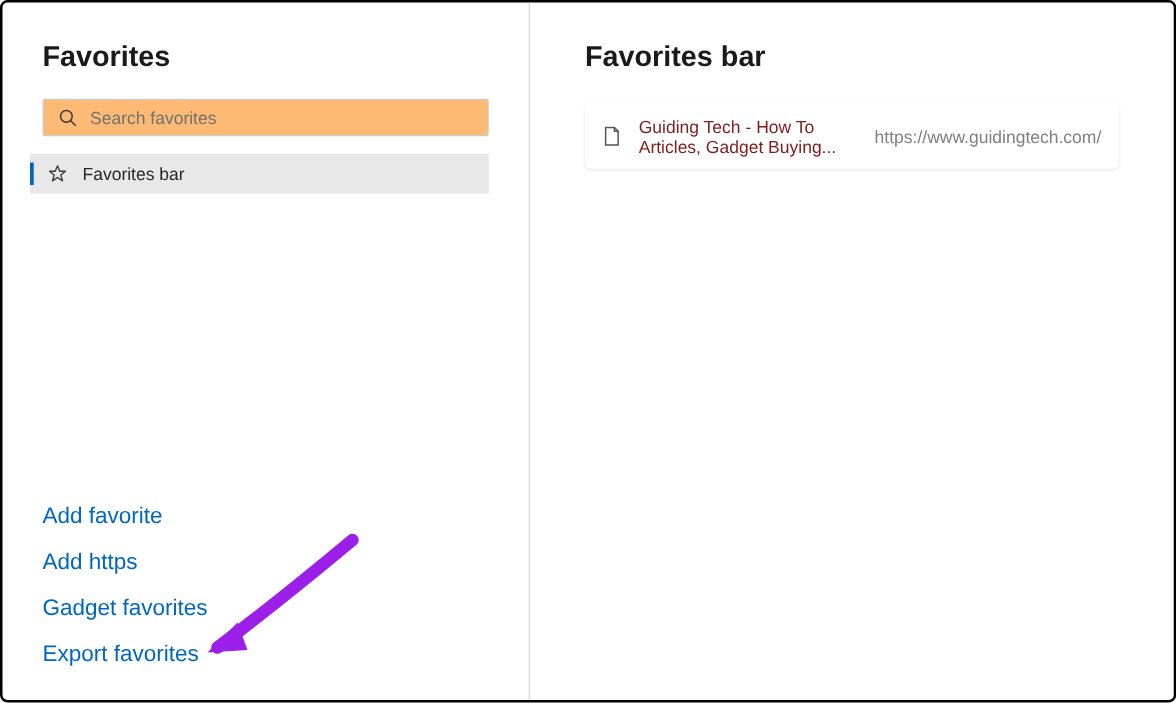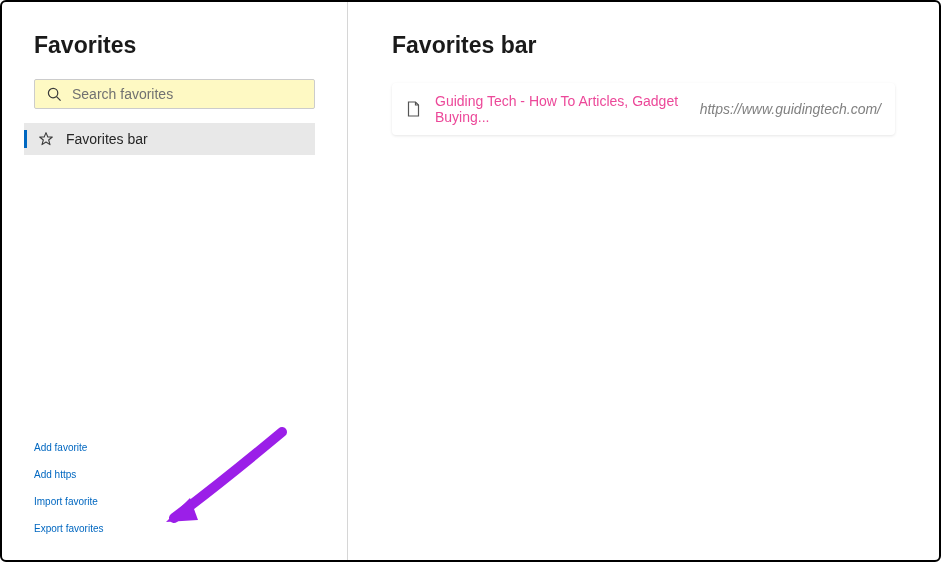--- a/index.html
+++ b/index.html
@@ -11,41 +11,41 @@
       border: 2px solid #000;
       border-radius: 6px;
       overflow: hidden;
       position: relative;
     }
     .container {
       display: flex;
       height: 100%;
     }
     .sidebar {
-      width: 346px;
+      width: 422px;
       border-right: 1px solid #d6d6d6;
       padding: 30px 32px 24px 32px;
       display: flex;
       flex-direction: column;
       position: relative;
     }
     .sidebar-title {
       font-size: 23px;
       font-weight: 600;
       color: #1a1a1a;
       margin-bottom: 20px;
     }
     .search-wrap {
       border: 1px solid #ccc;
       border-radius: 2px;
       display: flex;
       align-items: center;
       padding: 6px 10px;
       margin-bottom: 14px;
-      background: #fef9c3;
+      background: #fdba74;
     }
     .search-wrap svg { flex-shrink: 0; margin-right: 10px; margin-left: 2px;}
     .search-input {
       border: none;
       outline: none;
       font-size: 14px;
       color: #555;
       width: 100%;
       background: transparent;
     }
@@ -81,21 +81,21 @@
     }
     .folder-item svg, .folder-item .ficon { margin-left: 4px; margin-right: 12px; flex-shrink: 0; }
     .sidebar-bottom {
       margin-top: auto;
       display: flex;
       flex-direction: column;
       gap: 16px;
       padding-bottom: 2px;
     }
     .link {
-      font-size: 10px;
+      font-size: 18px;
       color: #0067c0;
       cursor: pointer;
       align-self: flex-start;
     }
     .link.underline { text-underline-offset: 4px;}
     .main {
       flex: 1;
       padding: 30px 44px 24px 44px;
     }
     .main-title {
@@ -107,22 +107,22 @@
     .bookmark-row {
       display: flex;
       align-items: center;
       padding: 10px 14px;
       border-radius: 4px;
       box-shadow: 0 1px 3px rgba(0,0,0,0.1);
       font-size: 14px;
       cursor: pointer;
     }
     .bookmark-row svg { flex-shrink: 0; margin-right: 14px; }
-    .bm-title { color: #ec4899; }
-    .bm-url { color: #808080; margin-left: 12px; font-style: italic; }
+    .bm-title { color: #7f1d1d; }
+    .bm-url { color: #808080; margin-left: 12px; }
     .arrow-annotation {
       position: absolute;
       left: 160px;
       top: 420px;
       pointer-events: none;
     }
   </style>
 </head>
 <body>
 
@@ -143,21 +143,21 @@
         <svg class="ficon" width="16" height="16" viewBox="0 0 24 24" fill="none" stroke="#3a3a3a" stroke-width="1.6" stroke-linejoin="round">
           <polygon points="12,2.5 14.7,9 21.5,9 16,13.5 18,20.5 12,16.5 6,20.5 8,13.5 2.5,9 9.3,9"></polygon>
         </svg>
         <span>Favorites bar</span>
       </div>
     </div>
 
     <div class="sidebar-bottom">
       <a class="link">Add favorite</a>
       <a class="link">Add https</a>
-      <a class="link">Import favorite</a>
+      <a class="link">Gadget favorites</a>
       <a class="link underline">Export favorites</a>
     </div>
   </aside>
 
   <main class="main">
     <h1 class="main-title">Favorites bar</h1>
 
     <div class="bookmark-row">
       <svg width="15" height="16" viewBox="0 0 14 16" fill="none" stroke="#555" stroke-width="1.2">
         <path d="M2,1 L9,1 L12,4 L12,15 L2,15 Z"></path>

